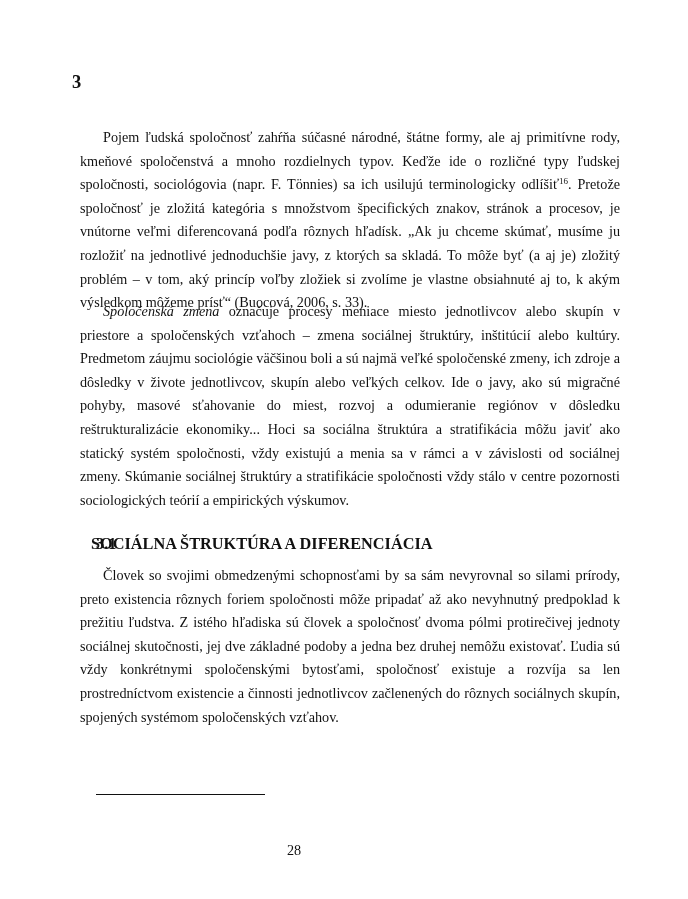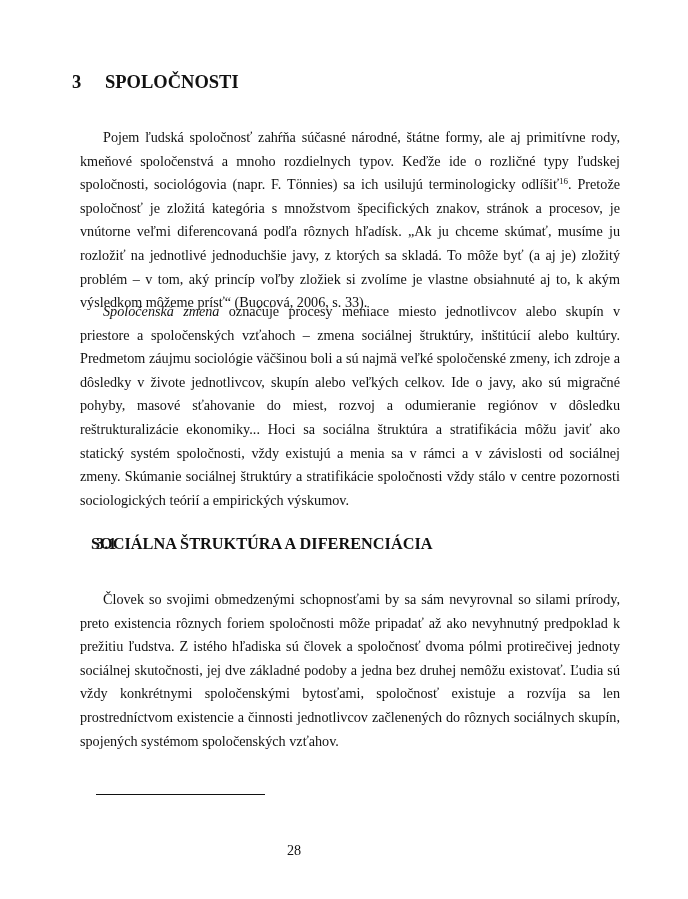--- a/index.html
+++ b/index.html
@@ -9,37 +9,36 @@
   .h1 { position: absolute; left: 72px; top: 72px; width: 560px; font-weight: bold; font-size: 18.5px; line-height: 21px; }
   .h1 .num { position: absolute; left: 0; top: 0; }
   .h1 .title { position: absolute; left: 33px; top: 0; width: 500px; }
   .body { position: absolute; left: 80px; width: 540px; font-size: 14.2px; line-height: 23.6px; text-align: justify; }
   .body p { margin: 0; text-indent: 23px; }
   .p1 { top: 126px; }
   .p2 { top: 300px; }
   .h2 { position: absolute; left: 72px; top: 534px; font-weight: bold; font-size: 16.3px; line-height: 20px; }
   .h2 .num { position: absolute; left: 0; top: 0; margin-left: 24px; }
   .h2 .title { position: absolute; left: 19px; top: 0; white-space: nowrap; }
-  .p3 { top: 588px; }
+  .p3 { top: 564px; }
   sup { font-size: 9px; line-height: 0; vertical-align: 5px; }
   .fn-rule { position: absolute; left: 96px; top: 794px; width: 169px; height: 1px; background: #111; }
   .fn { position: absolute; left: 96px; top: 805px; font-size: 10.6px; line-height: 14px; white-space: nowrap; }
   .fn sup { font-size: 7px; vertical-align: 4px; }
   .pagenum { position: absolute; left: 0; width: 588px; top: 842px; text-align: center; font-size: 14.2px; }
   em { font-style: italic; }
 </style>
 </head>
 <body>
 
 <div class="page">
 
   <div class="h1">
     <span class="num">3</span>
     <div class="title">
-      <div>SPOLOČNOSTI</div>
     </div>
   </div>
 
   <div class="body p1">
     <p><span>Pojem ľudská spoločnosť zahŕňa súčasné národné, štátne formy, ale aj primitívne rody, kmeňové spoločenstvá a mnoho rozdielnych typov. Keďže ide o rozličné typy ľudskej spoločnosti, sociológovia (napr. F. Tönnies) sa ich usilujú terminologicky odlíšiť</span><sup>16</sup><span>. Pretože spoločnosť je zložitá kategória s množstvom špecifických znakov, stránok a procesov, je vnútorne veľmi diferencovaná podľa rôznych hľadísk. „Ak ju chceme skúmať, musíme ju rozložiť na jednotlivé jednoduchšie javy, z ktorých sa skladá. To môže byť (a aj je) zložitý problém – v tom, aký princíp voľby zložiek si zvolíme je vlastne obsiahnuté aj to, k akým výsledkom môžeme prísť“ (Buocová, 2006, s. 33).</span></p>
   </div>
 
   <div class="body p2">
     <p><em>Spoločenská zmena</em><span> označuje procesy meniace miesto jednotlivcov alebo skupín v priestore a spoločenských vzťahoch – zmena sociálnej štruktúry, inštitúcií alebo kultúry. Predmetom záujmu sociológie väčšinou boli a sú najmä veľké spoločenské zmeny, ich zdroje a dôsledky v živote jednotlivcov, skupín alebo veľkých celkov. Ide o javy, ako sú migračné pohyby, masové sťahovanie do miest, rozvoj a odumieranie regiónov v dôsledku reštrukturalizácie ekonomiky... Hoci sa sociálna štruktúra a stratifikácia môžu javiť ako statický systém spoločnosti, vždy existujú a menia sa v rámci a v závislosti od sociálnej zmeny. Skúmanie sociálnej štruktúry a stratifikácie spoločnosti vždy stálo v centre pozornosti sociologických teórií a empirických výskumov.</span></p>
   </div>

